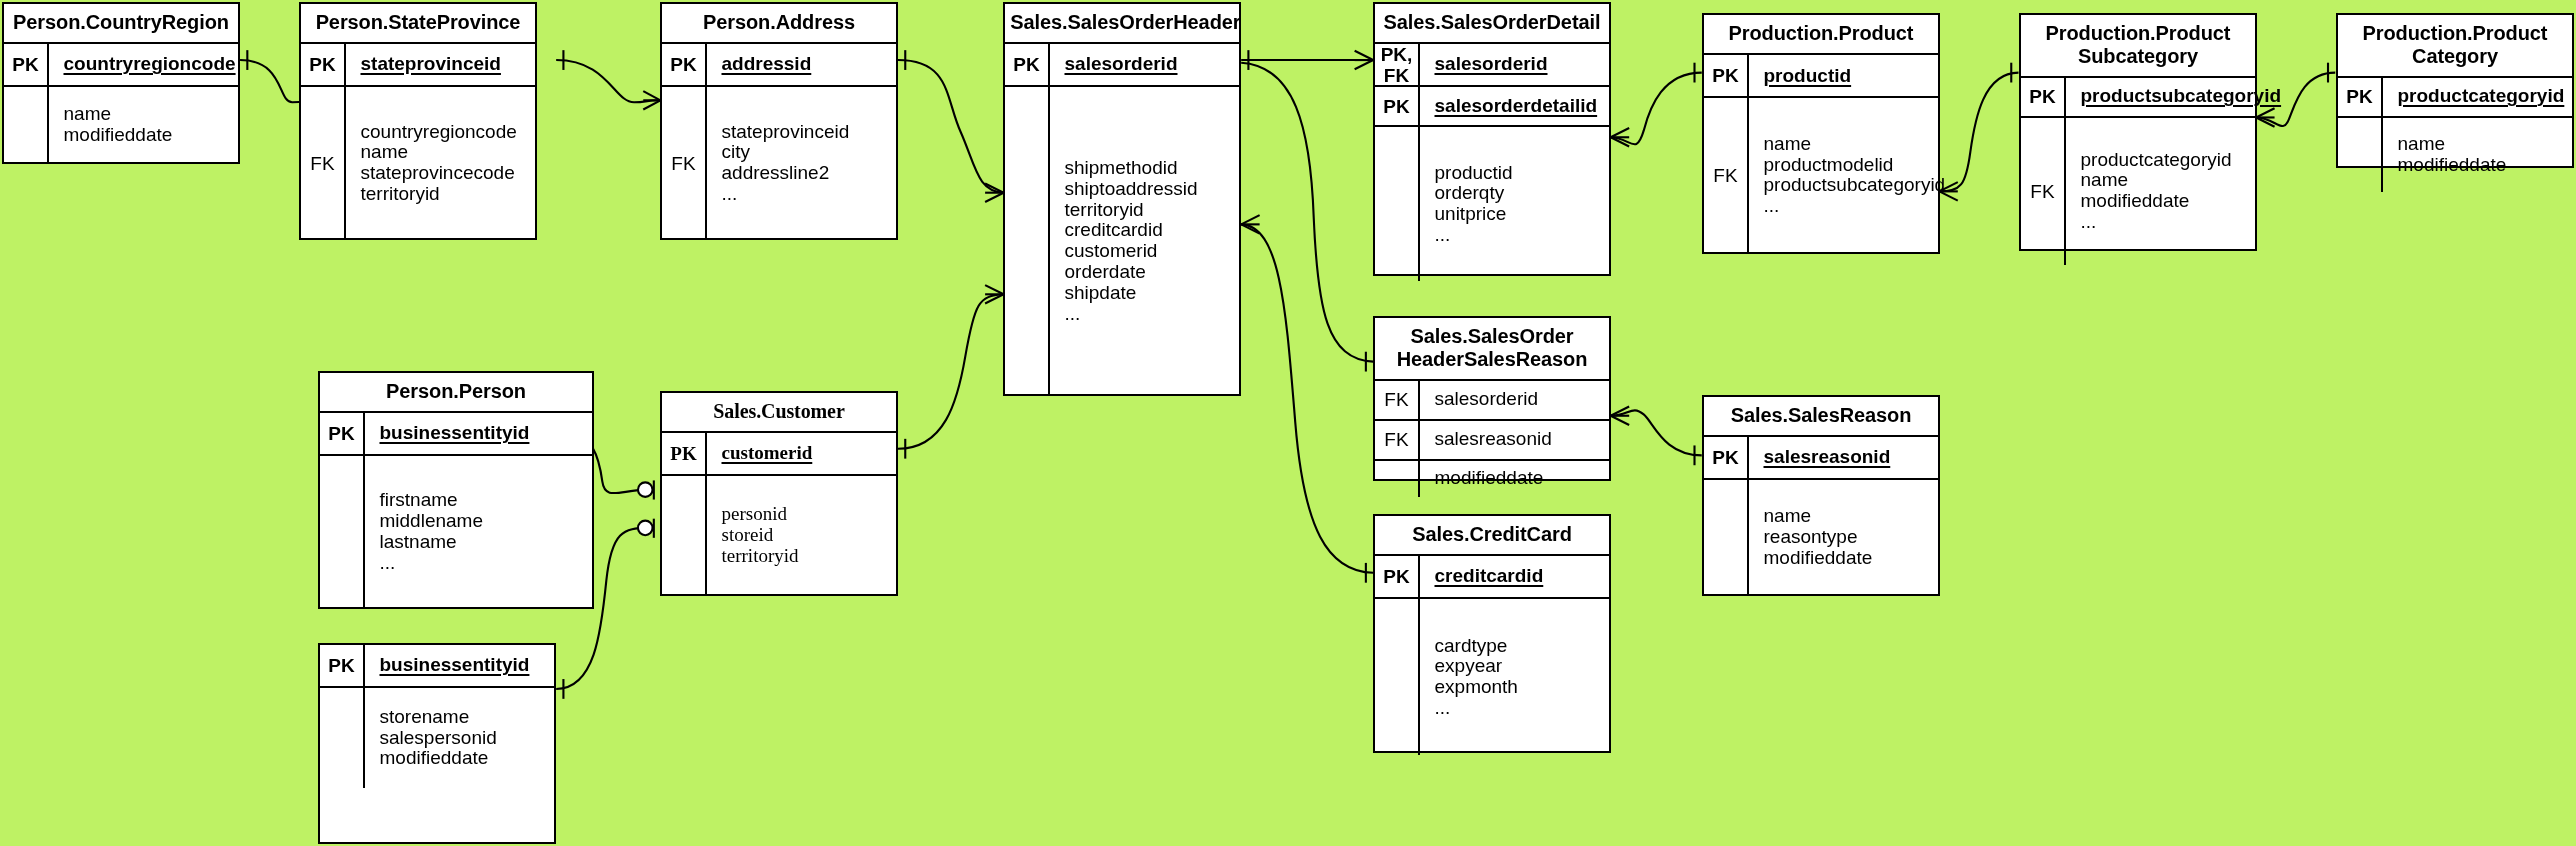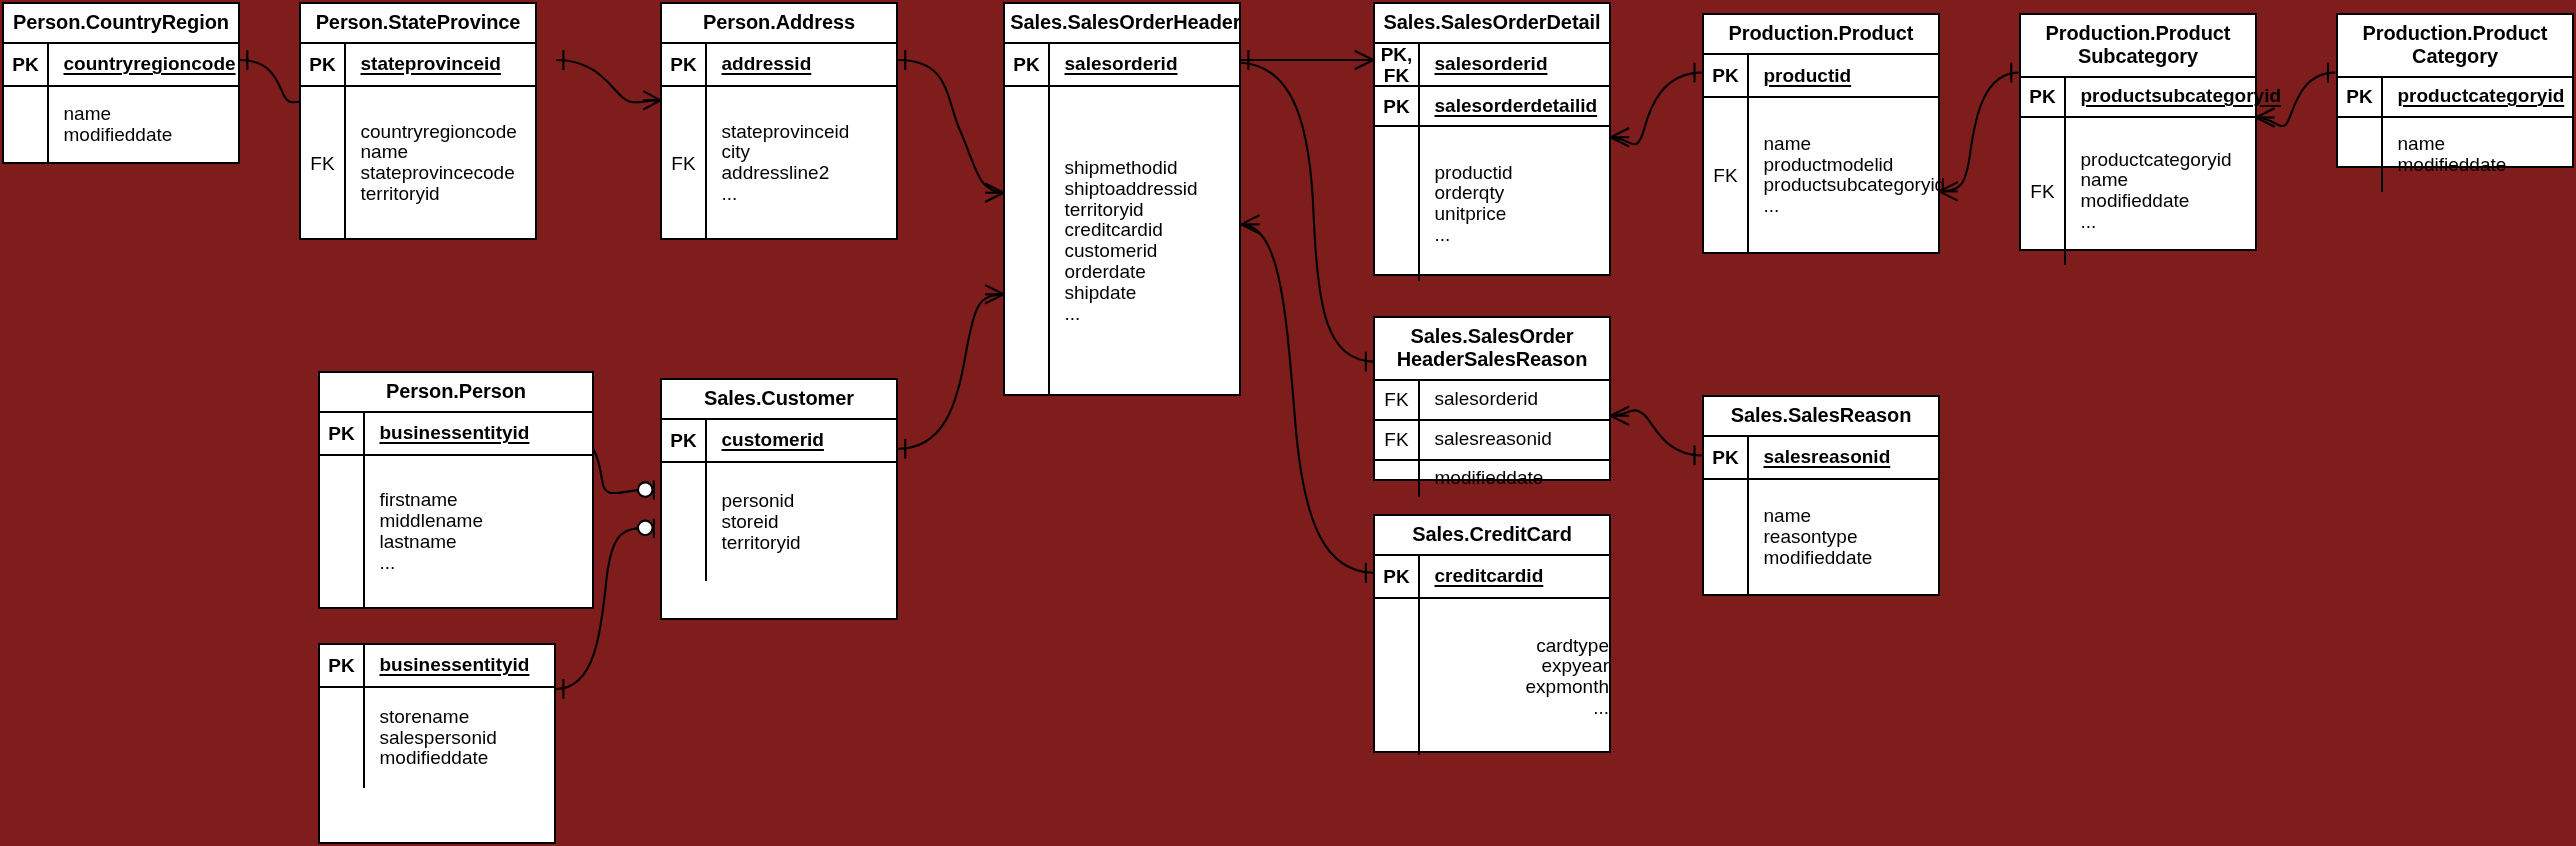--- a/index.html
+++ b/index.html
@@ -3,21 +3,21 @@
 <meta charset="utf-8">
 <style>
   html, body {
     margin: 0; padding: 0;
     background: #ffffff;
   }
   #canvas {
     position: relative;
     width: 2576px;
     height: 846px;
-    background: #7f1d1d;
+    background: #bef264;
     font-family: "Liberation Sans", sans-serif;
     overflow: hidden;
   }
   #wires {
     position: absolute;
     left: 0; top: 0;
     width: 2576px; height: 846px;
     pointer-events: none;
   }
   .entity {
@@ -420,21 +420,21 @@
             <div class="grp-keycol" style="flex-basis: 45px;"></div>
             <div class="grp-fields">
               <div class="fld">firstname</div>
               <div class="fld">middlename</div>
               <div class="fld">lastname</div>
               <div class="fld">...</div>
             </div>
           </div>
         </div>
       </div>
-      <div class="entity" style="left: 660px; top: 378px; width: 238px; height: 242px;">
+      <div class="entity" style="left: 660px; top: 391px; width: 238px; height: 205px; font-family: Liberation Serif, serif;">
         <div class="ent-title">
           <span class="kline">Sales.Customer</span>
         </div>
         <div class="ent-body">
           <div class="grp" style="height: 43px;">
             <div class="grp-keycol bold" style="flex-basis: 45px;">
               <span class="kline">PK</span>
             </div>
             <div class="grp-fields">
               <div class="fld pk">customerid</div>
@@ -529,21 +529,21 @@
         </div>
         <div class="ent-body">
           <div class="grp" style="height: 43px;">
             <div class="grp-keycol bold" style="flex-basis: 45px;">
               <span class="kline">PK</span>
             </div>
             <div class="grp-fields">
               <div class="fld pk">creditcardid</div>
             </div>
           </div>
-          <div class="grp" style="height: 156px; text-align: right;">
+          <div class="grp" style="height: 156px;">
             <div class="grp-keycol" style="flex-basis: 45px;"></div>
             <div class="grp-fields">
               <div class="fld">cardtype</div>
               <div class="fld">expyear</div>
               <div class="fld">expmonth</div>
               <div class="fld">...</div>
             </div>
           </div>
         </div>
       </div>

